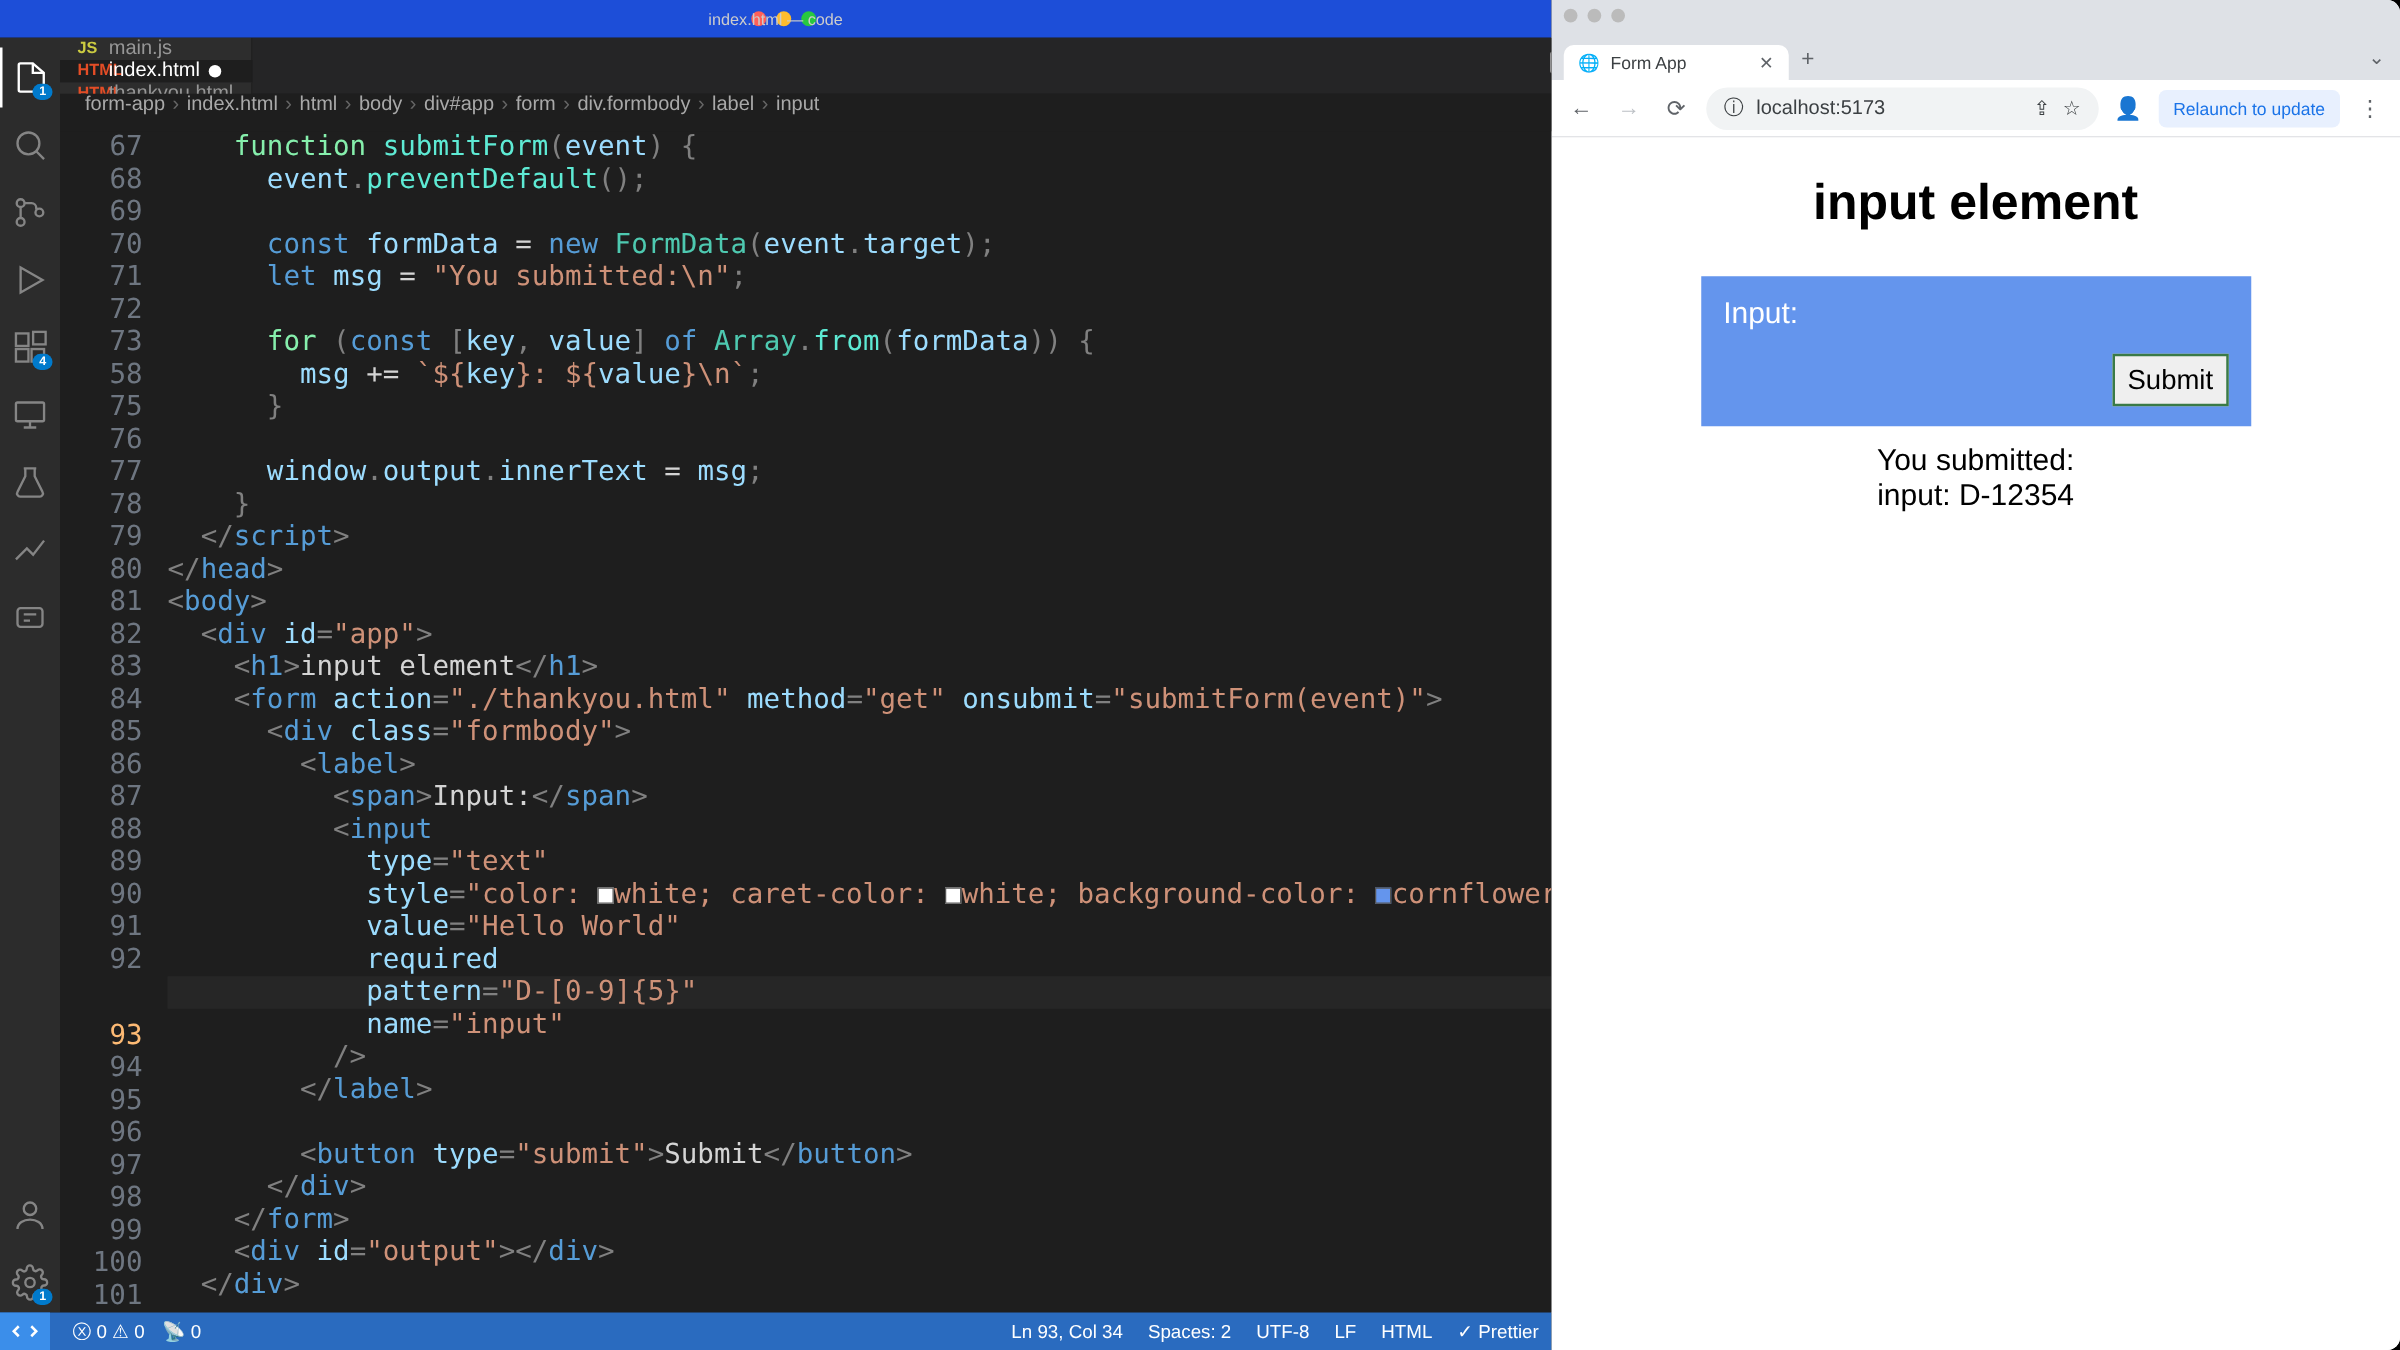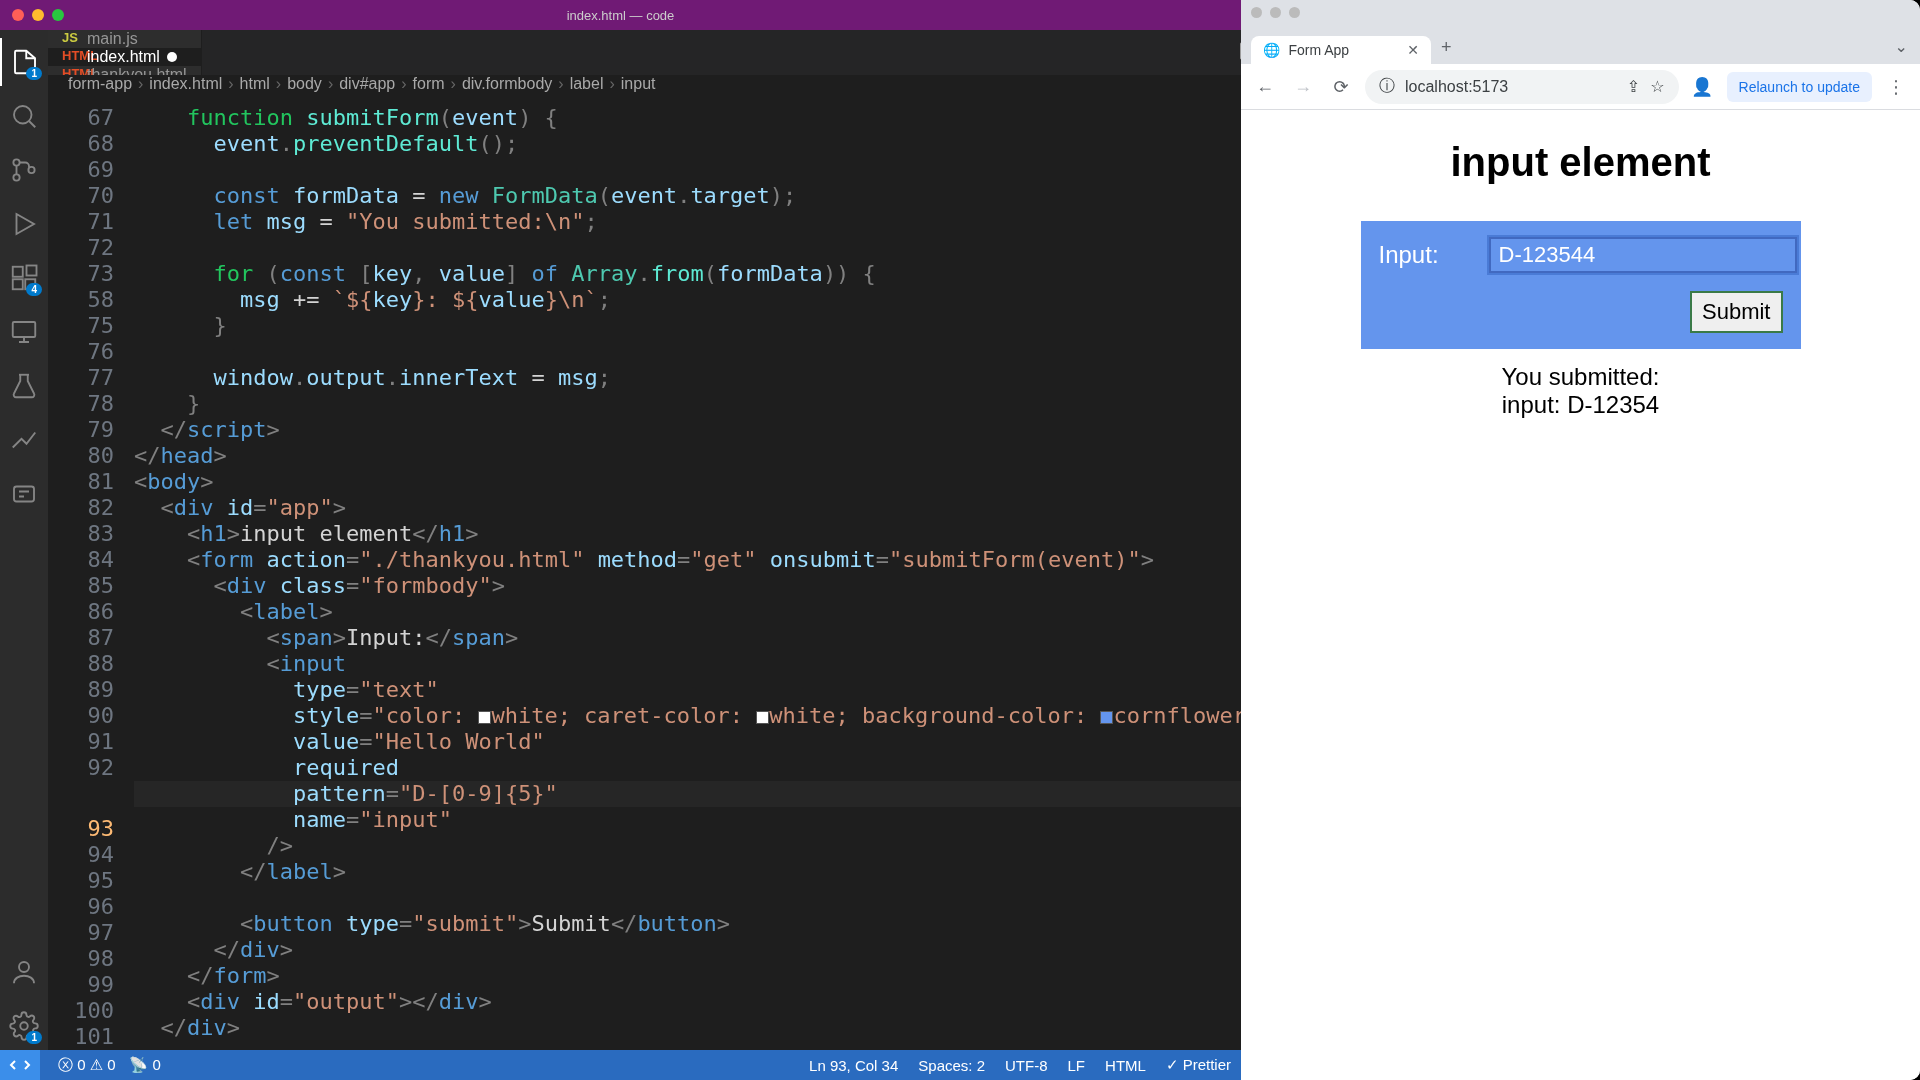--- a/index.html
+++ b/index.html
@@ -1,20 +1,20 @@
 <!DOCTYPE html>
 <html><head>
 <meta charset="utf-8">
 <style>
   * { margin: 0; padding: 0; box-sizing: border-box; }
   body { font-family: -apple-system, BlinkMacSystemFont, "Segoe UI", sans-serif; background: #000; width: 1920px; height: 1080px; overflow: hidden; display: flex; }
   
   
   .vscode { width: 1241px; height: 1080px; background: #1e1e1e; display: flex; flex-direction: column; position: relative; border-radius: 10px 0 0 10px; }
-  .titlebar { height: 30px; background: #701a75; display: flex; align-items: center; position: relative; }
+  .titlebar { height: 30px; background: #1d4ed8; display: flex; align-items: center; position: relative; justify-content: center; }
   .traffic { display: flex; gap: 8px; padding-left: 12px; }
   .dot { width: 12px; height: 12px; border-radius: 50%; }
   .dot.red { background: #ff5f57; }
   .dot.yellow { background: #febc2e; }
   .dot.green { background: #28c840; }
   .title { position: absolute; left: 50%; transform: translateX(-50%); color: #ccc; font-size: 13px; }
   
   .vscode-body { display: flex; flex: 1; overflow: hidden; }
   .activity-bar { width: 62px; background: #2c2c2c; display: flex; flex-direction: column; align-items: center; padding-top: 8px; gap: 6px; }
   .activity-bar .spacer { flex: 1; }
@@ -34,21 +34,21 @@
   .breadcrumb .sep { color: #666; }
   
   .code { flex: 1; display: flex; font-family: Menlo, Consolas, monospace; font-size: 22px; line-height: 26px; overflow: hidden; position: relative; }
   .gutter { width: 86px; text-align: right; color: #6e7681; padding-right: 20px; user-select: none; }
   .gutter .ln.active { color: #fdba74; margin-top: 35px; }
   .code-content { flex: 1; color: #d4d4d4; white-space: pre; position: relative; }
   .code-content .line { height: 26px; }
   .line.cur { background: rgba(255,255,255,0.04); }
   
   .tok-kw { color: #569cd6; text-align: center; }
-  .tok-ctl { color: #22c55e; }
+  .tok-ctl { color: #86efac; }
   .tok-fn { color: #5eead4; }
   .tok-var { color: #9cdcfe; }
   .tok-str { color: #ce9178; }
   .tok-tag { color: #569cd6; }
   .tok-attr { color: #9cdcfe; }
   .tok-punc { color: #808080; }
   .tok-type { color: #4ec9b0; }
   .color-swatch { display: inline-block; width: 13px; height: 13px; border: 1px solid #555; vertical-align: -1px; }
   
   .scrollbar-v { position: absolute; right: 0; top: 440px; width: 18px; height: 200px; background: rgba(121,121,121,0.4); }
@@ -318,21 +318,20 @@
     <div class="nav-btn">👤</div>
     <button class="relaunch">Relaunch to update</button>
     <div class="nav-btn">⋮</div>
   </div>
 
   <div class="page">
     <h1>input element</h1>
     <div class="formbox">
       <div class="formrow">
         <label>Input:</label>
-        <input value="D-123544" style="">
       </div>
       <div class="btnrow">
         <button>Submit</button>
       </div>
     </div>
     <div class="out">You submitted:
 input: D-12354</div>
   </div>
 </div>
 

